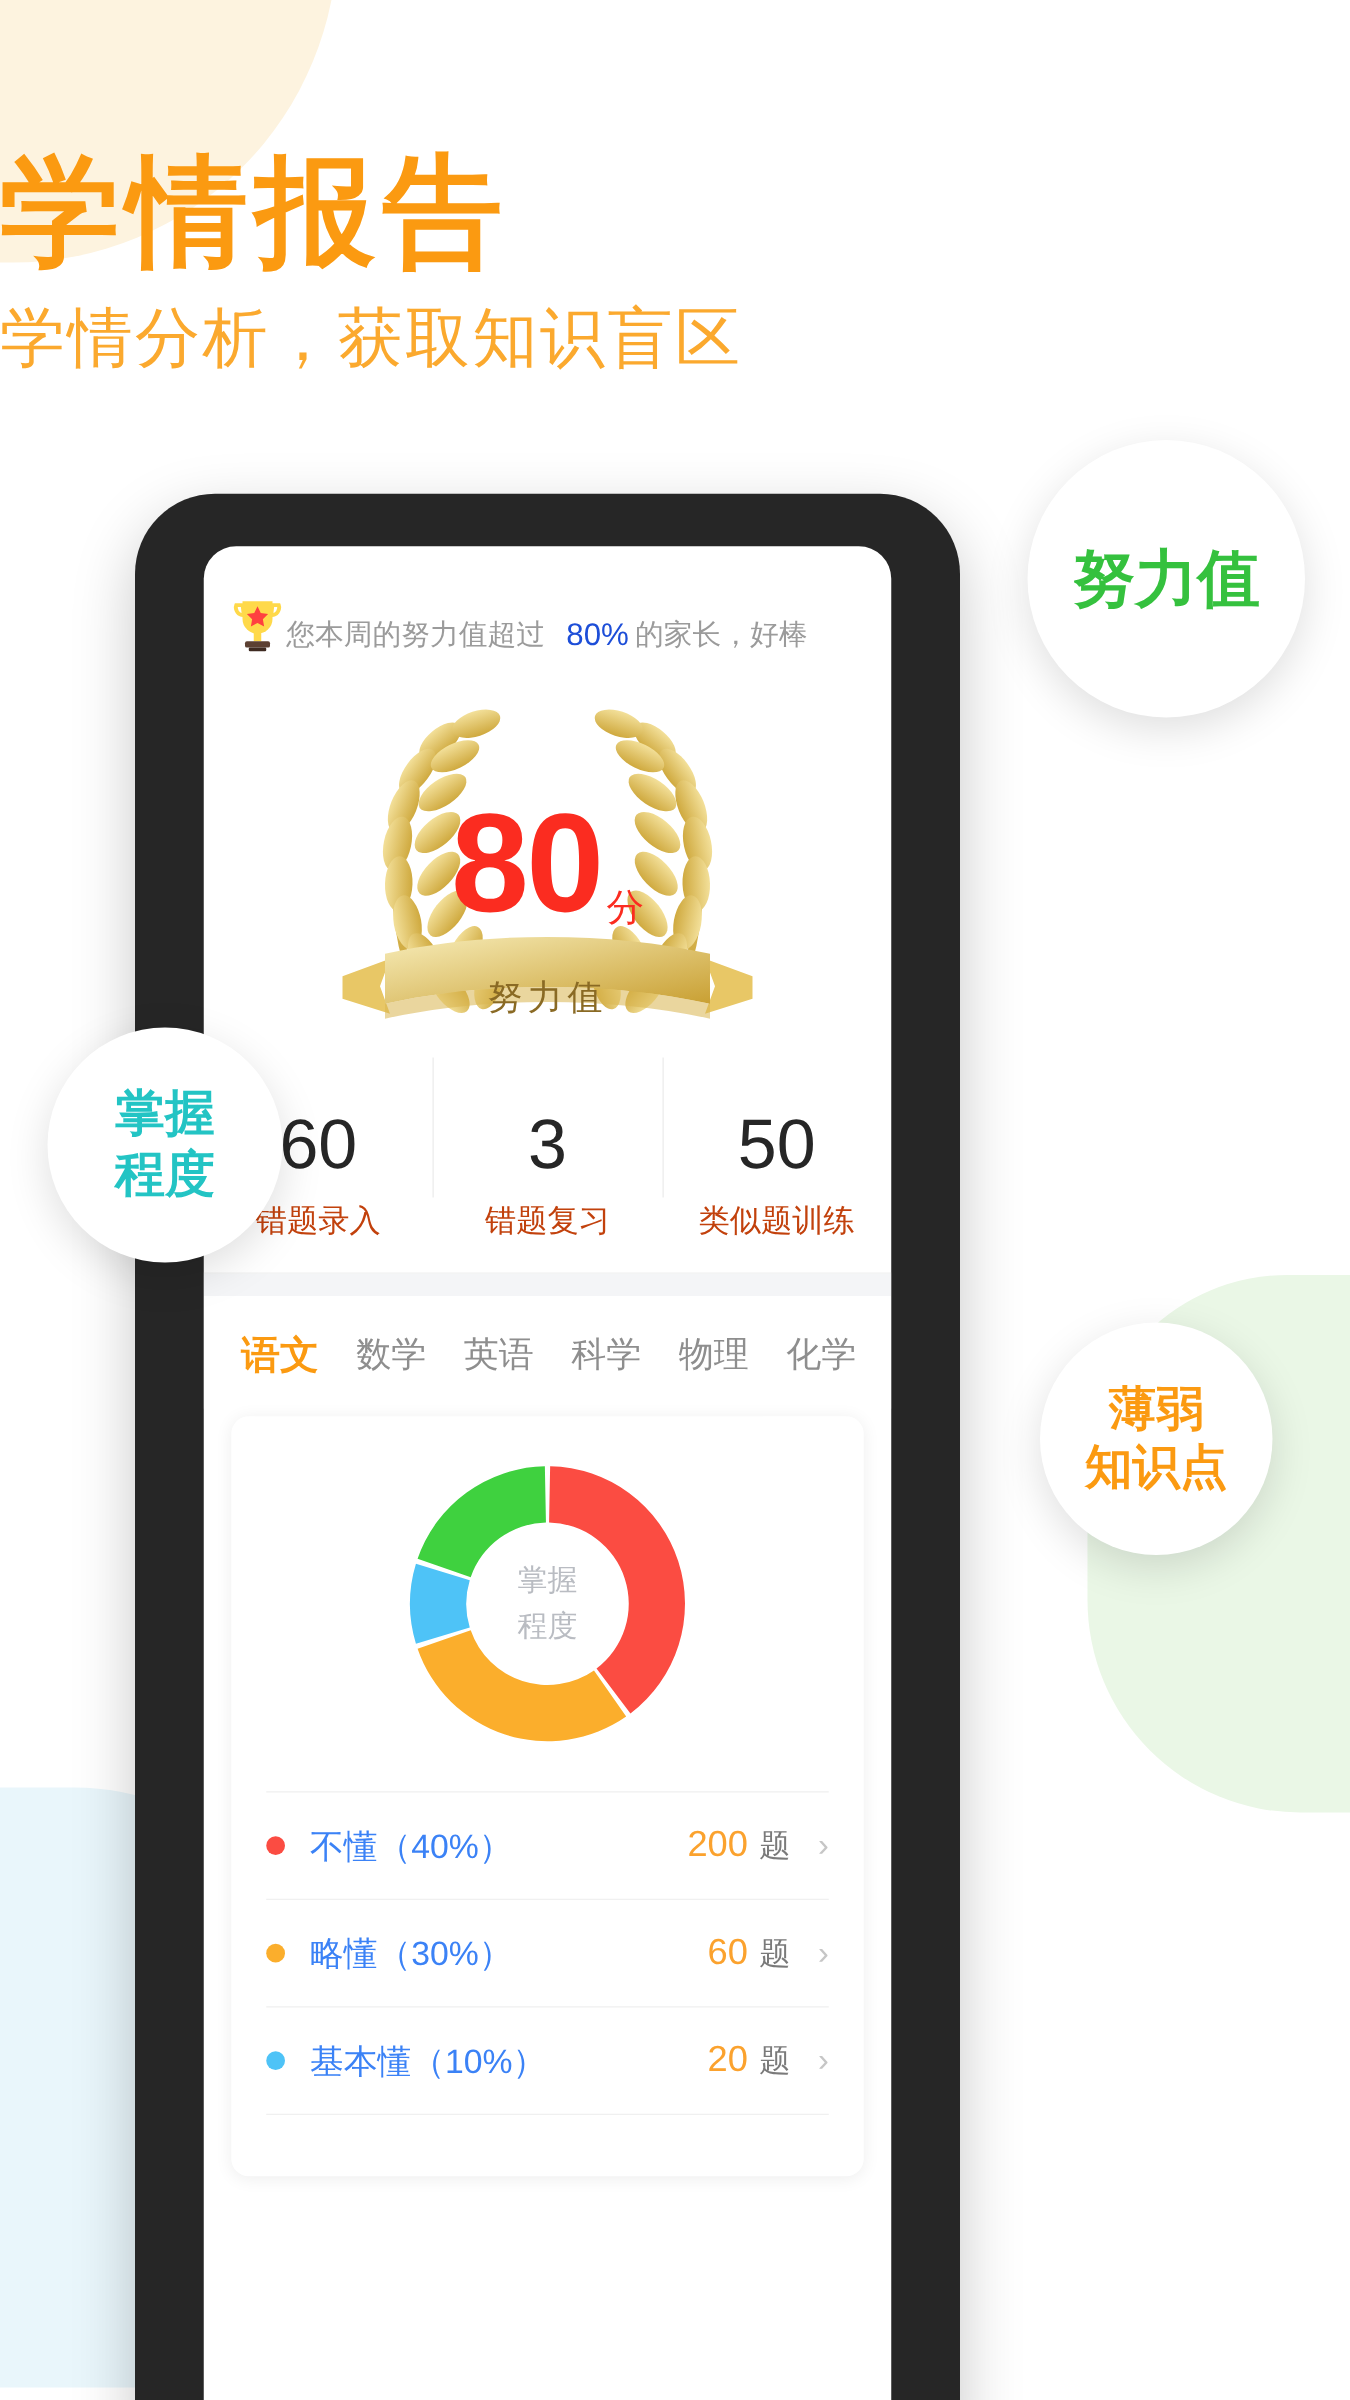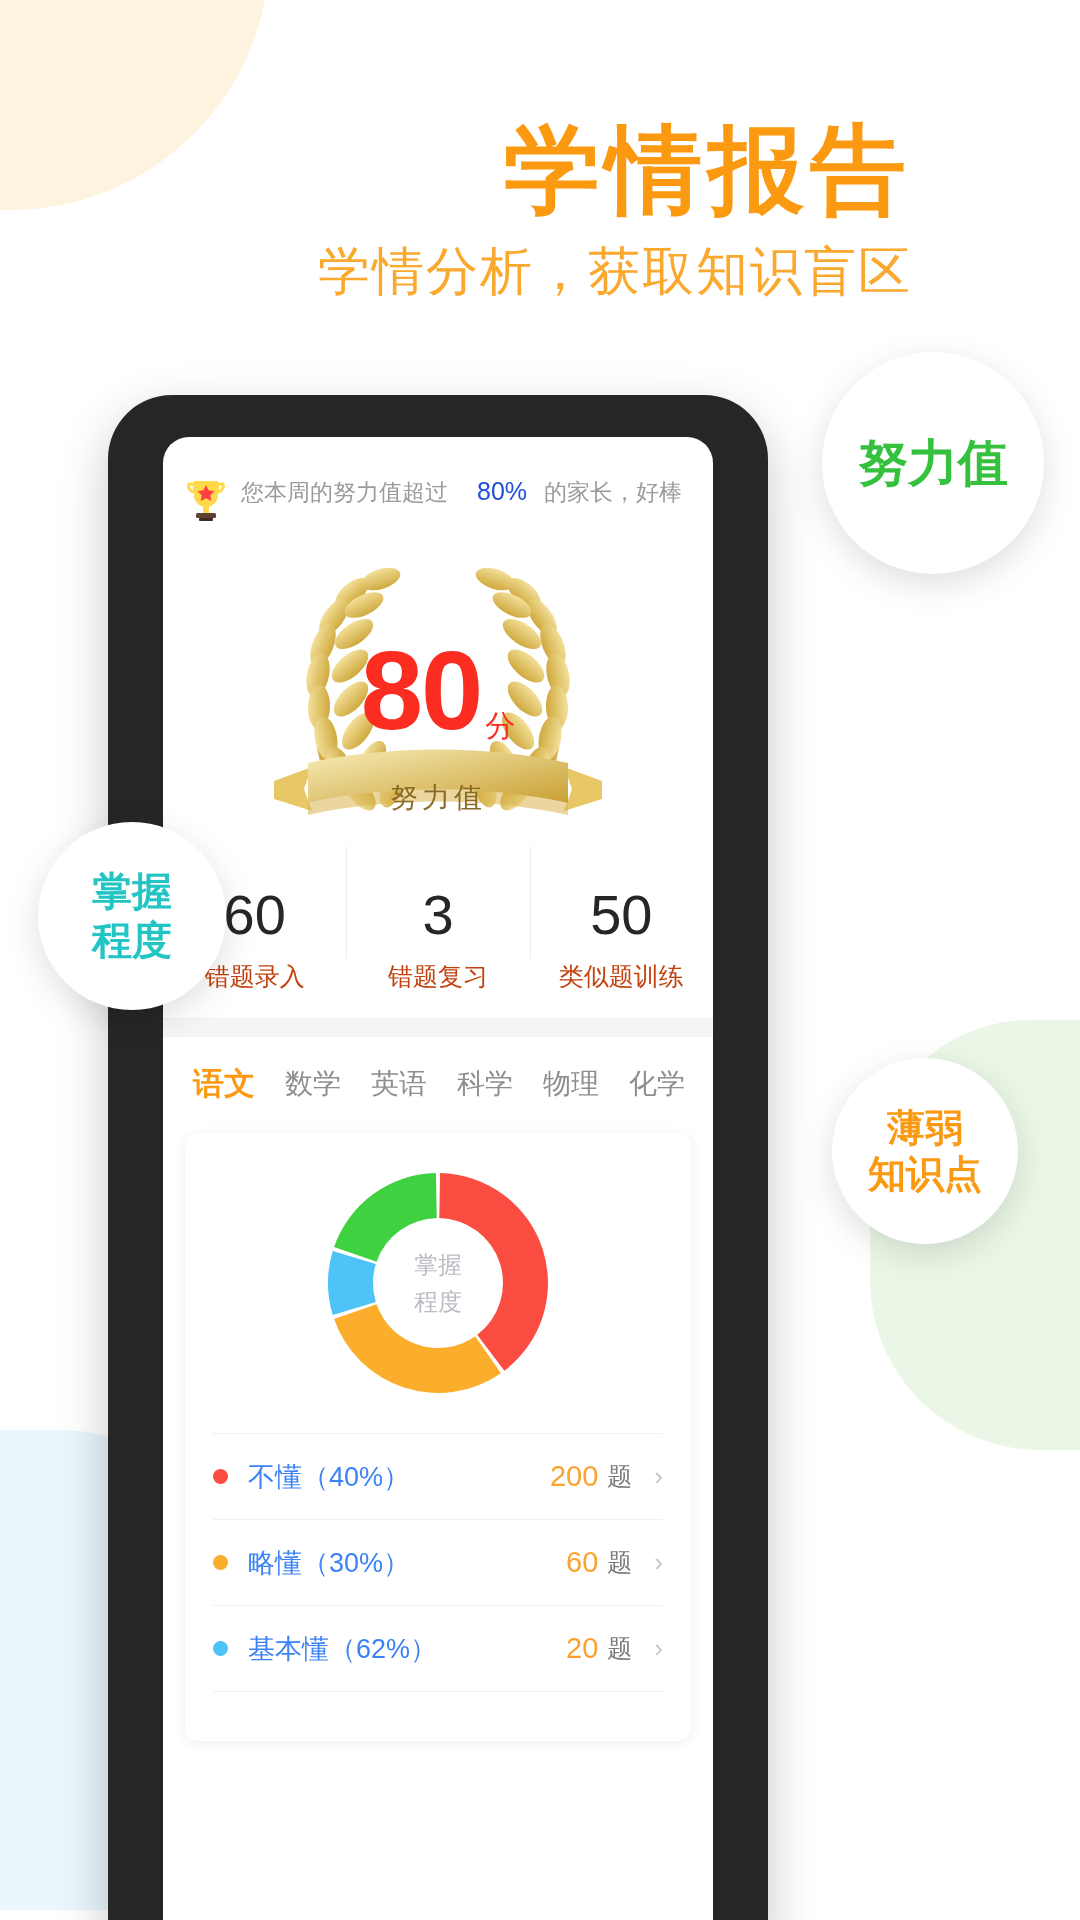--- a/index.html
+++ b/index.html
@@ -20,21 +20,21 @@
   #blob-green {
     right:-120px; top:1020px; width:330px; height:430px;
     background:#eaf7e6; border-radius:160px 0 0 170px;
   }
   #blob-blue {
     left:-170px; top:1430px; width:420px; height:480px;
     background:#e9f6fb; border-radius:0 190px 0 0;
   }
 
   
-  .head-wrap { position:absolute; top:0; left:0; width:912px; z-index:5; text-align:right;padding-left:32px; }
+  .head-wrap { position:absolute; top:0; left:0; width:912px; z-index:5; text-align:left; }
   #page-title {
     margin-top:120px;
     font-size:96px; font-weight:bold; letter-spacing:6px;
     color:#fb9a11; line-height:1.05;
   }
   #page-subtitle {
     margin-top:22px;
     font-size:52px; letter-spacing:2px;
     color:#fba92e; line-height:1.1;
   }
@@ -51,21 +51,21 @@
   #phone-screen {
     position:absolute; left:55px; top:42px;
     width:550px; height:1520px;
     background:#ffffff;
     border-radius:26px 26px 0 0;
     overflow:hidden;
   }
 
   
   #effort-banner {
-    display:flex; align-items:flex-start; gap:14px;
+    display:flex; align-items:flex-end; gap:2px;
     padding:40px 0 0 22px;
     font-size:23px; color:#9b9b9b; white-space:nowrap;
   }
   #trophy-icon { width:42px; height:46px; flex:0 0 42px; }
   .hl-80 { color:#1d4ed8; font-size:25px; padding:0 3px;margin-left:12px; }
 
   
   #medal {
     position:relative; height:330px; margin-top:6px;
   }
@@ -314,21 +314,21 @@
       <div class="legend-row">
         <span class="dot" style="background:#fbae2c"></span>
         <span class="legend-label">略懂（30%）</span>
         <span class="legend-count">60</span>
         <span class="legend-unit">题</span>
         <span class="legend-arrow">›</span>
       </div>
 
       <div class="legend-row">
         <span class="dot" style="background:#4ec3f7"></span>
-        <span class="legend-label">基本懂（62%）</span>
+        <span class="legend-label">基本懂（10%）</span>
         <span class="legend-count">20</span>
         <span class="legend-unit">题</span>
         <span class="legend-arrow">›</span>
       </div>
 
       <div class="legend-row" style="height:40px"></div>
     </div>
 
   </div>
 </div>

